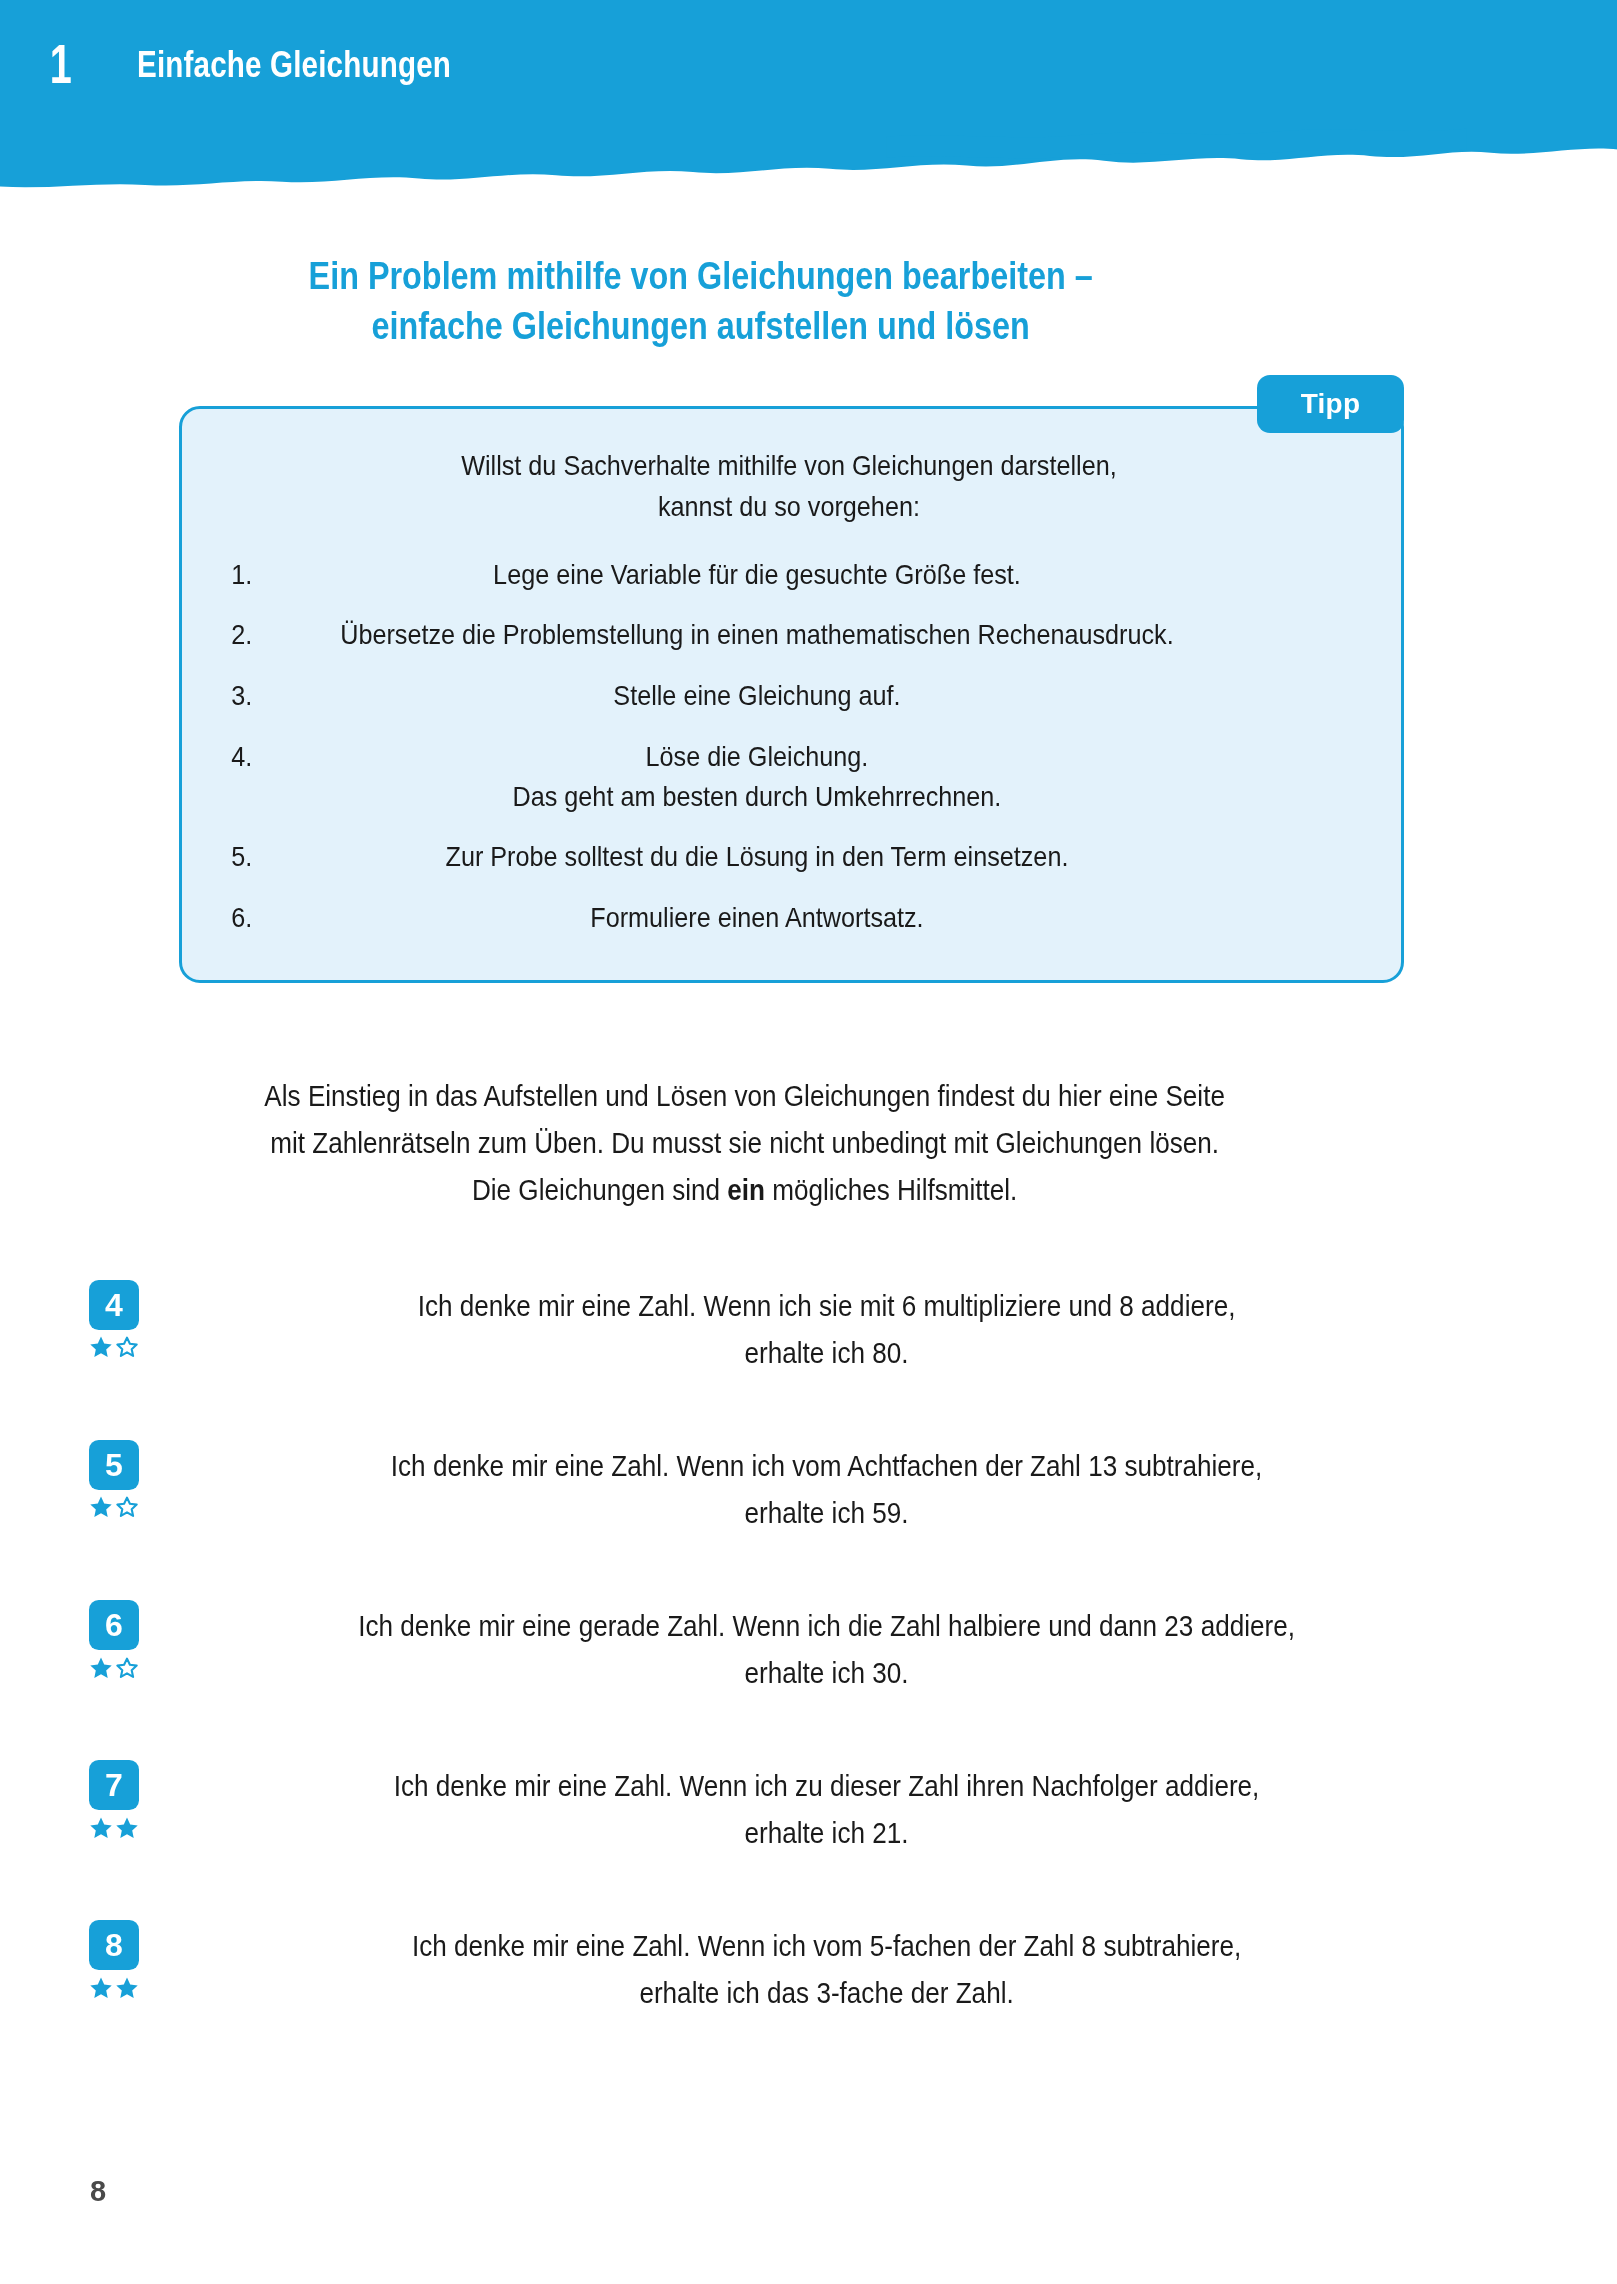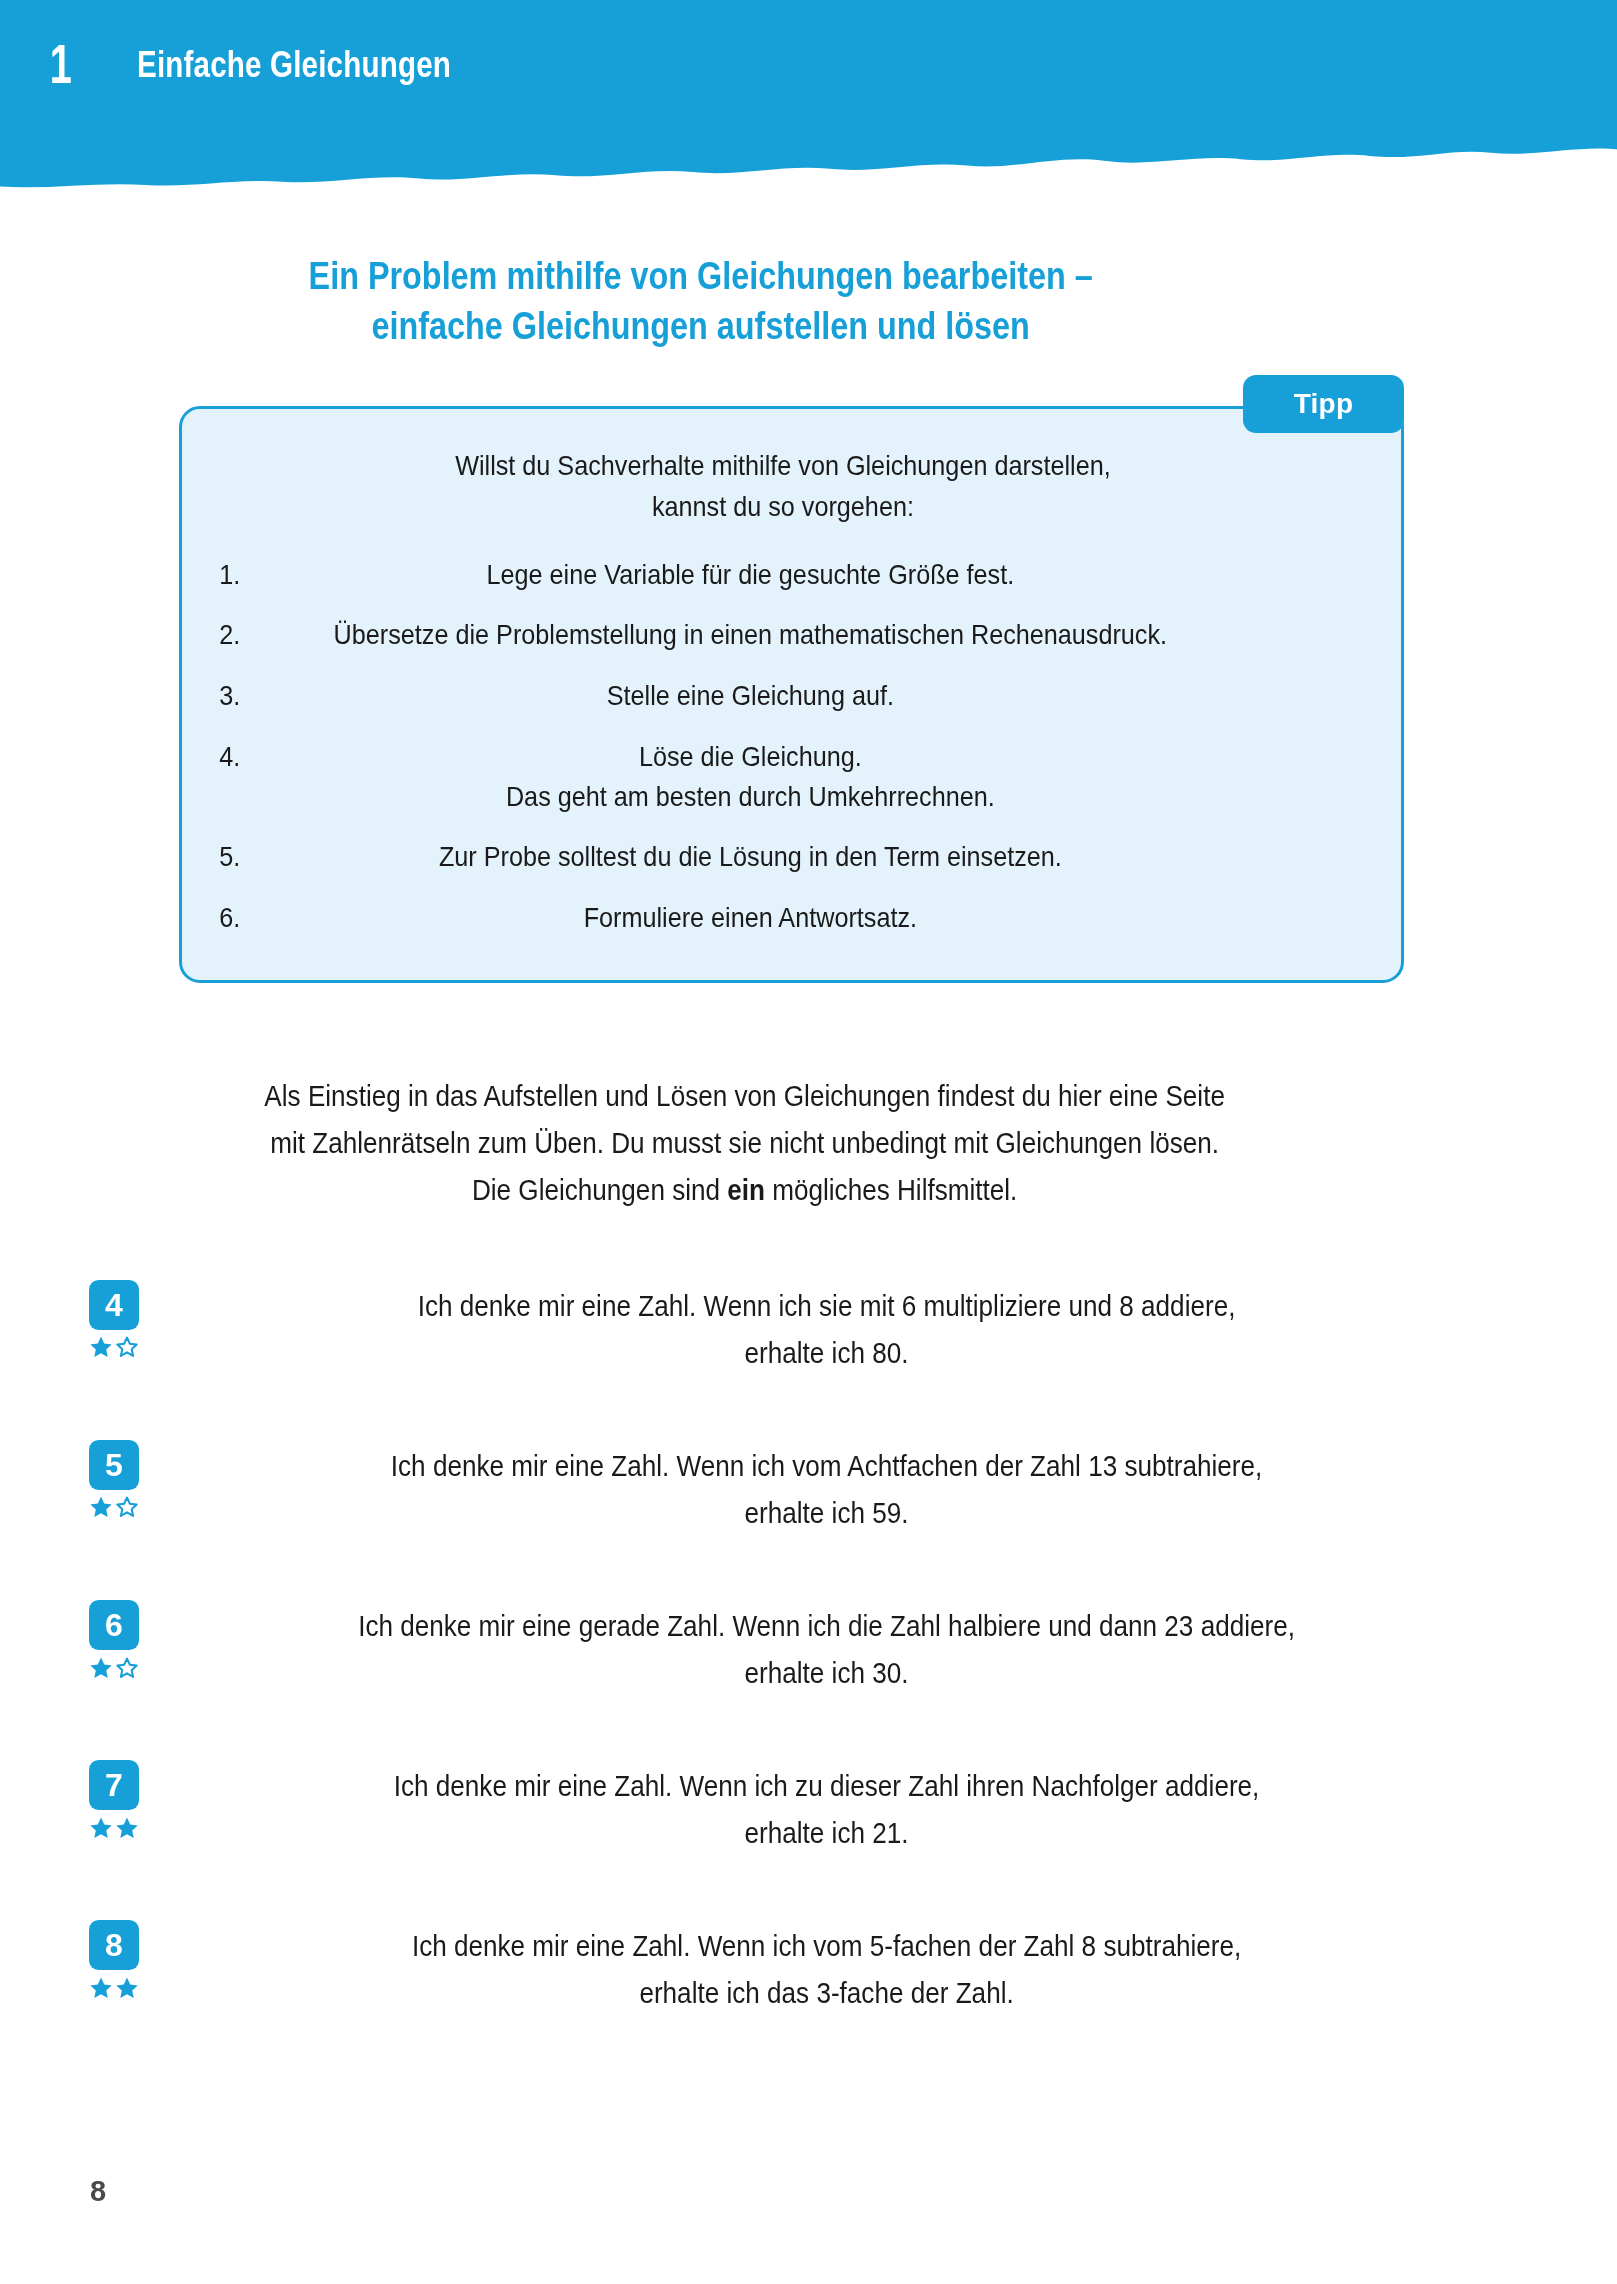--- a/index.html
+++ b/index.html
@@ -86,39 +86,39 @@
   
   .tipp-wrap {
     position: relative;
     margin: 55px 0 0 179px;
     width: 1225px;
   }
   .tipp-badge {
     position: absolute;
     top: -31px;
     right: 0px;
-    width: 161px;
+    width: 147px;
     height: 58px;
     background: #17a0d8;
     border-radius: 13px;
     color: #ffffff;
     font-size: 28px;
     font-weight: 600;
     display: flex;
     align-items: center;
     justify-content: center;
     letter-spacing: 0.2px;
     z-index: 2;
   }
   .tipp-box {
     position: relative;
     border: 3.2px solid #17a0d8;
     border-radius: 21px;
     background: #e3f2fb;
-    padding: 37px 44px 42px 28px;
+    padding: 37px 44px 42px 40px;
     z-index: 1;
   }
   .tipp-intro {
     font-size: 28px;
     line-height: 1.46;
     color: #1a1a1a;
     transform: scaleX(0.90);
     transform-origin: left top;
     width: 111%;
   }

